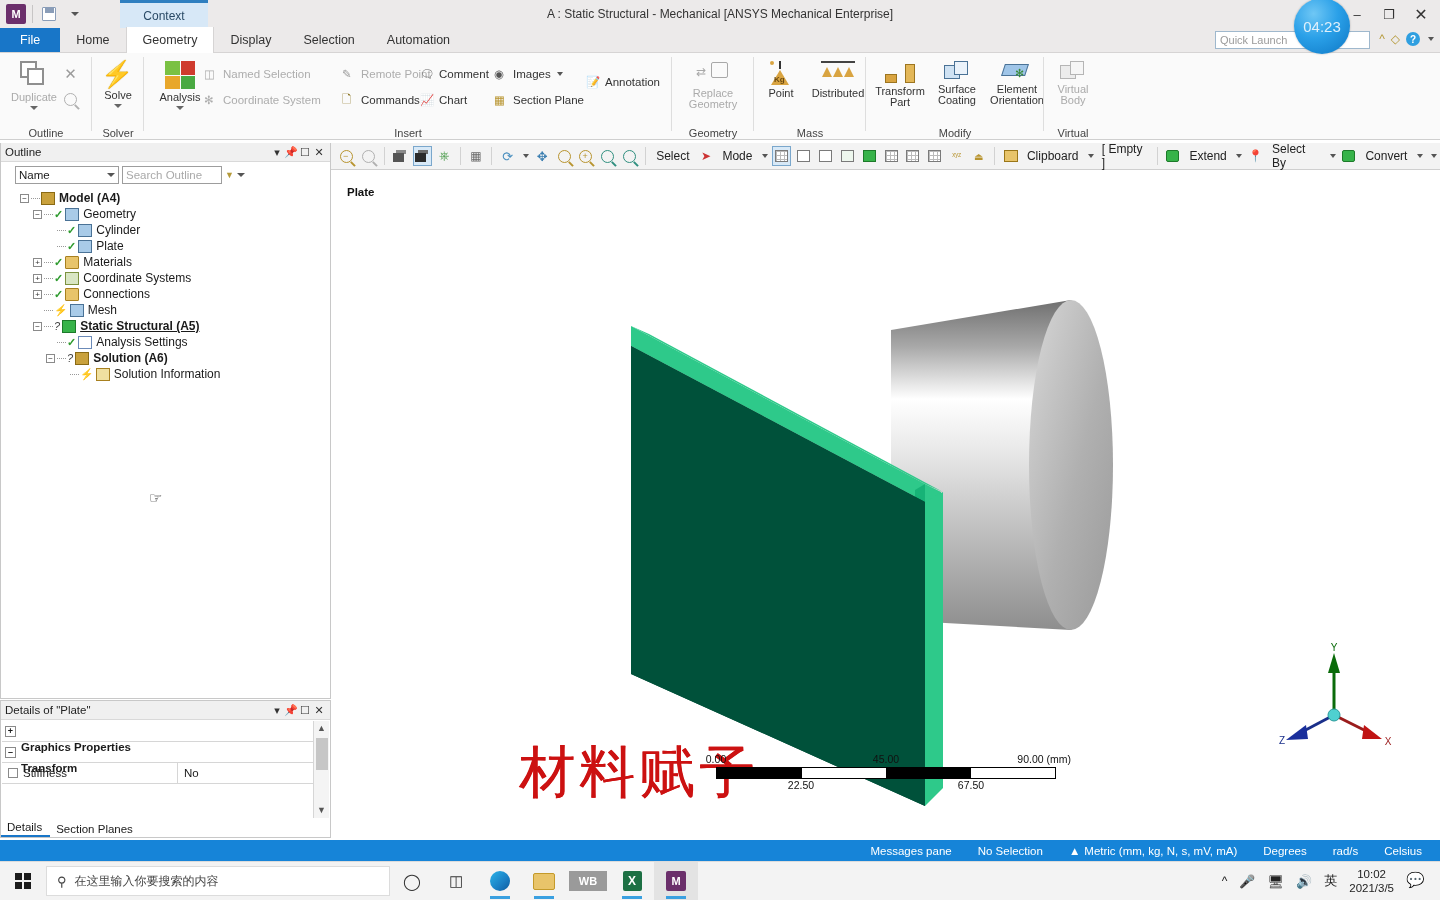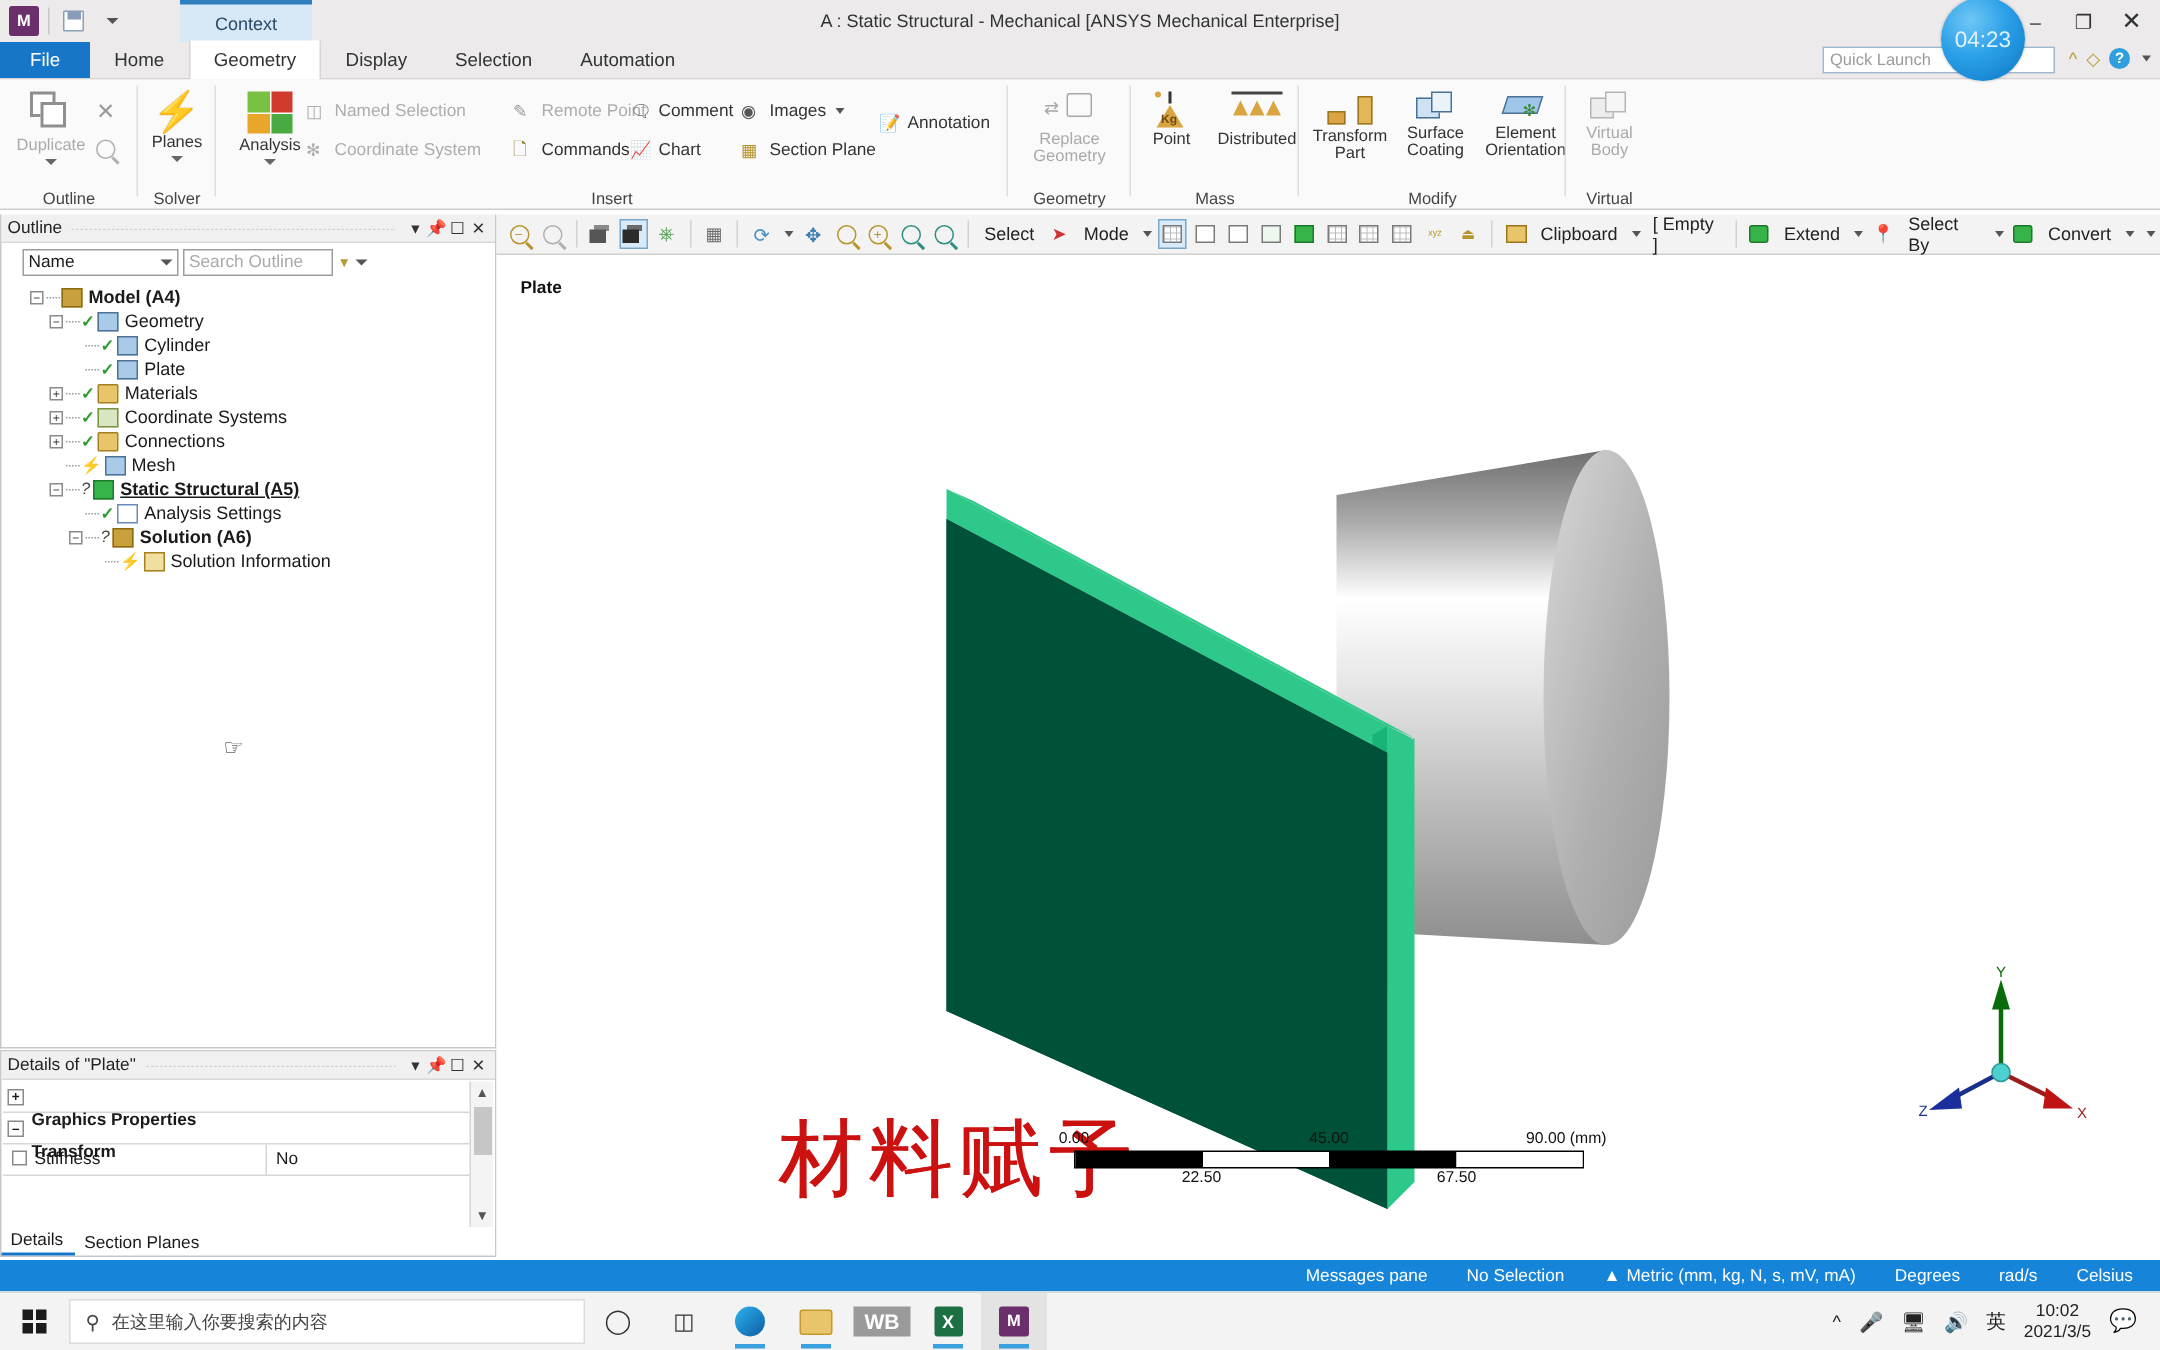--- a/index.html
+++ b/index.html
@@ -328,21 +328,21 @@
           <span class="mag gray"></span>
         </div>
       </div>
       <div class="glabel">Outline</div>
       <div class="gsep"></div>
     </div>
 
     <div class="rgroup" style="left:92px; width:52px;">
       <div class="bigbtn" style="position:absolute;left:0;top:8px;width:52px;">
         <span class="bolt">⚡</span>
-        <span class="lbl">Planes</span>
+        <span class="lbl">Solve</span>
         <span class="cap"></span>
       </div>
       <div class="glabel">Solver</div>
       <div class="gsep"></div>
     </div>
 
     <div class="rgroup" style="left:144px; width:528px;">
       <div class="bigbtn" style="position:absolute;left:8px;top:8px;width:56px;">
         <span class="analysis-ico">
           <span class="ai-1"></span>
@@ -868,21 +868,21 @@
     <div class="tb-ico">
         <span style="font-size:15px;color:#333;">◫</span>
       </div>
     <div class="tb-ico run">
       <span style="width:20px;height:20px;border-radius:50%;background:linear-gradient(135deg,#2bb3e8,#1a7fc4 60%,#0d5a9c);display:block;"></span>
     </div>
     <div class="tb-ico run">
       <span style="width:22px;height:17px;background:#e8c46a;border:1px solid #c49a2a;border-radius:2px;display:block;"></span>
     </div>
     <div class="tb-ico">
-      <span style="width:38px;height:20px;background:#9a9a9a;color:#fff;font-size:14px;font-weight:bold;display:flex;align-items:center;justify-content:center;">WB</span>
+      <span style="width:38px;height:20px;background:#9a9a9a;color:#fff;font-size:11px;font-weight:bold;display:flex;align-items:center;justify-content:center;">WB</span>
     </div>
     <div class="tb-ico run">
       <span style="width:19px;height:20px;background:#1d7044;color:#fff;font-size:12px;font-weight:bold;display:flex;align-items:center;justify-content:center;border-radius:2px;">X</span>
     </div>
     <div class="tb-ico run" style="background:#e3e3e3;">
       <span style="width:20px;height:20px;background:#6b2f6b;color:#fff;font-size:11px;font-weight:bold;display:flex;align-items:center;justify-content:center;border-radius:2px;">M</span>
     </div>
 
     <div class="tray">
       <span style="font-size:12px;">^</span>

